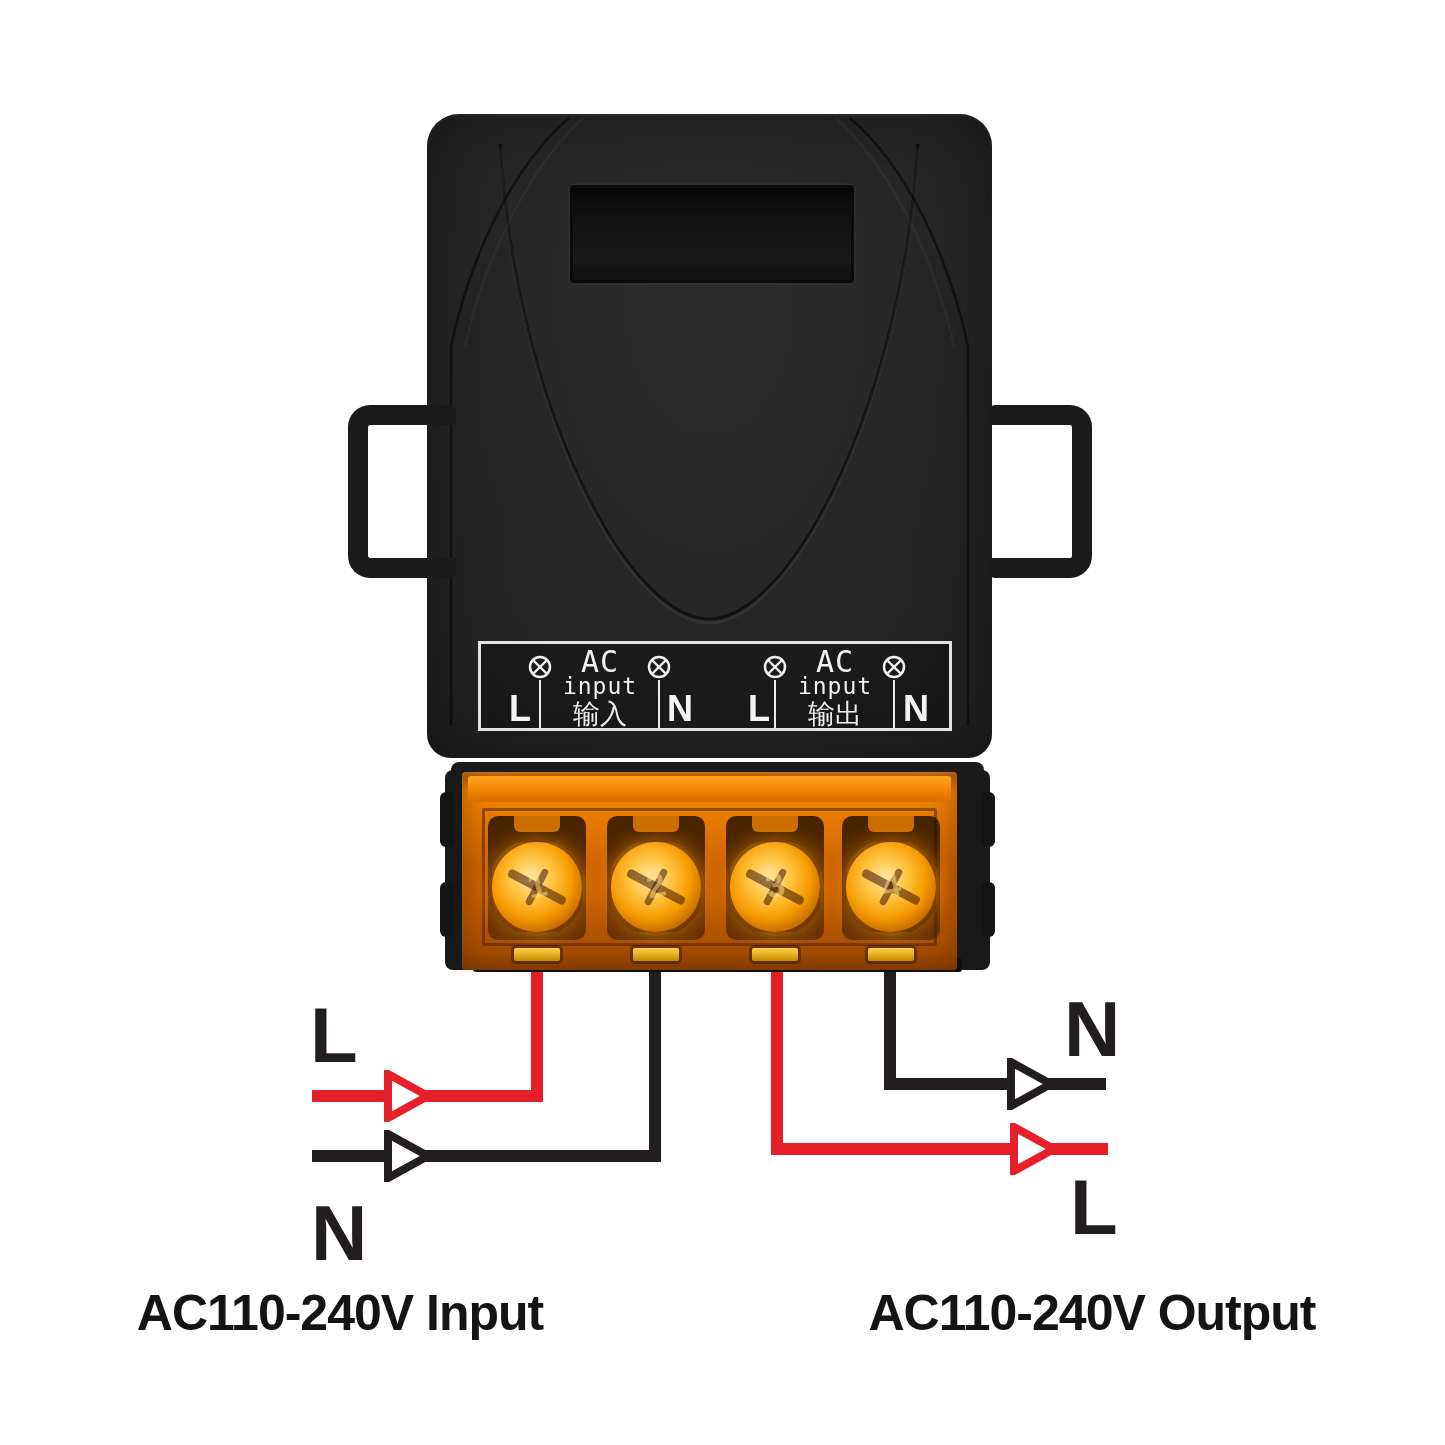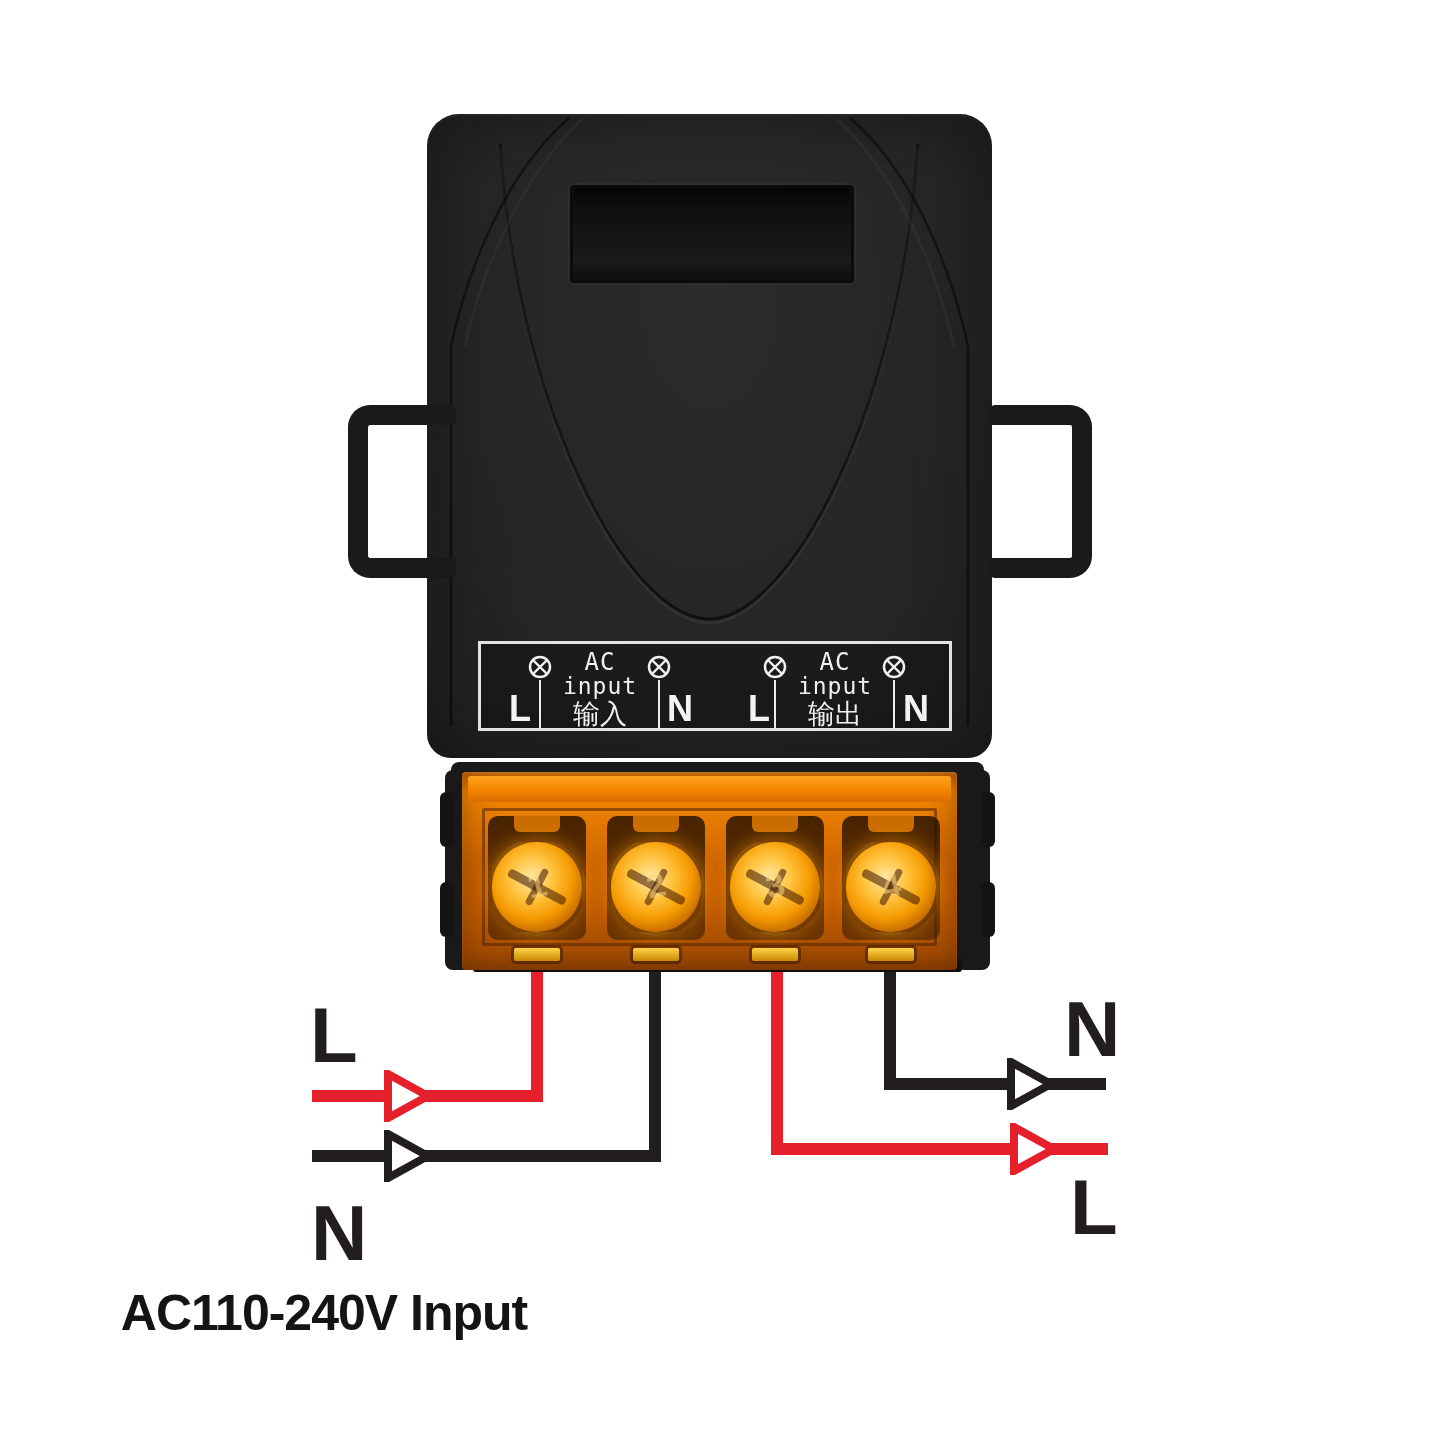--- a/index.html
+++ b/index.html
@@ -20,21 +20,21 @@
 
   
   .plate{position:absolute;left:51px;top:527px;width:468px;height:84px;
          border:3px solid #e3e3e3;background:rgba(8,8,8,.35);}
   .screw-icon{position:absolute;top:10px;width:26px;height:26px;transform:translateX(-50%);}
   .plate-line{position:absolute;top:36px;width:2px;height:48px;background:#ececec;}
   .plate-letter{position:absolute;bottom:1px;transform:translateX(-50%);
                 font:bold 36px "Liberation Sans",sans-serif;color:#f3f3f3;line-height:1;}
   .plate-group{position:absolute;top:6px;transform:translateX(-50%);text-align:center;
                color:#f0f0f0;font-family:"DejaVu Sans Mono",monospace;}
-  .plate-group .g1{font-size:24px;line-height:24px;letter-spacing:1px;}
+  .plate-group .g1{font-size:30px;line-height:24px;letter-spacing:1px;}
   .plate-group .g2{font-size:23px;line-height:24px;letter-spacing:1px;}
   .plate-group .g3{font-size:27px;line-height:32px;}
 
   
   .tab{position:absolute;top:405px;height:133px;border:20px solid #1a1a1a;background:transparent;}
   .tab.left{left:348px;width:88px;border-radius:22px 6px 6px 22px;border-right:none;}
   .tab.right{left:989px;width:83px;border-radius:6px 22px 22px 6px;border-left:none;}
 
   
   .tblock{position:absolute;left:445px;top:762px;width:545px;height:213px;}
@@ -223,15 +223,16 @@
       <div class="clamp" style="left:313px"></div>
       <div class="clamp" style="left:429px"></div>
     </div>
   </div>
 
   <div class="wlabel" style="left:310px;top:996px">L</div>
   <div class="wlabel" style="left:311px;top:1194px">N</div>
   <div class="wlabel" style="left:1064px;top:990px">N</div>
   <div class="wlabel" style="left:1070px;top:1168px">L</div>
 
-  <div class="caption" style="left:94px;top:1284px">AC110-240V Input</div>
+  <div class="caption" style="left:110px;top:1284px">AC110-240V Input</div>
+  <div class="caption" style="left:862px;top:1284px">AC110-240V Output</div>
 
 </div>
 
 </body></html>

